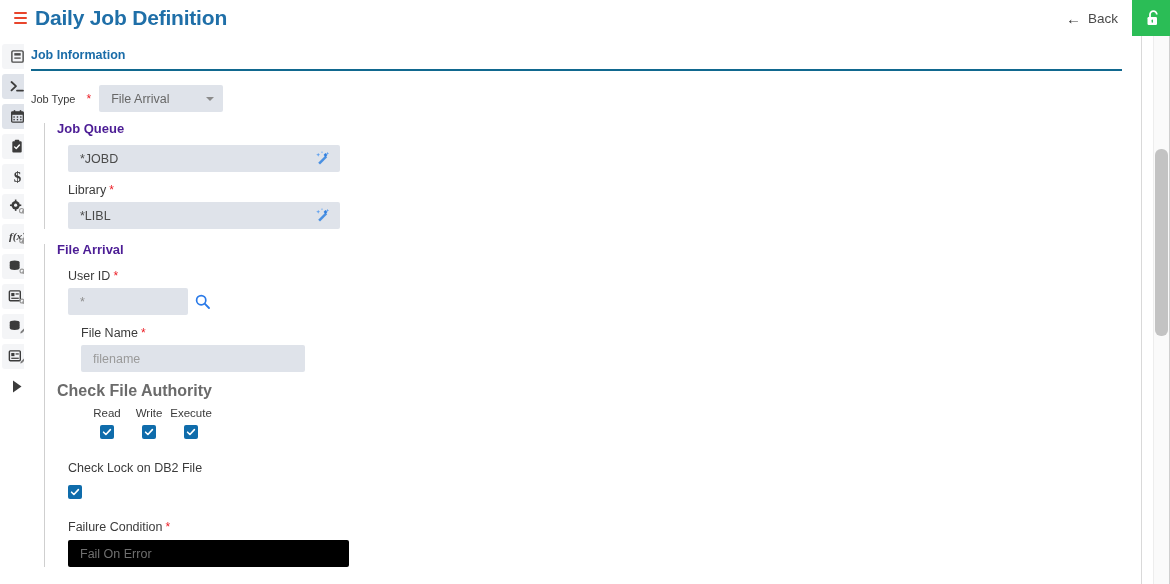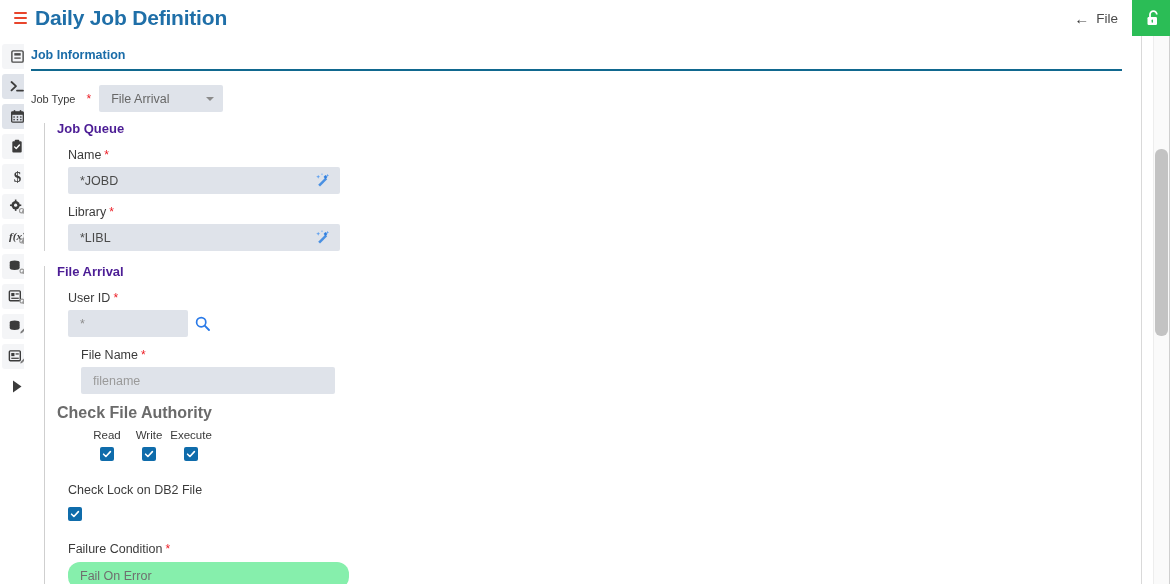--- a/index.html
+++ b/index.html
@@ -174,21 +174,21 @@
     background: #dfe3ea;
     height: 27px;
     width: 272px;
     border: none; border-radius: 2px;
     display: flex; align-items: center;
     padding: 0 30px 0 12px;
     font-size: 12.5px;
     color: #4a4a4a;
   }
   .textinput.placeholder { color: #9a9a9a; }
-  .textinput.wide { width: 254px; padding-right: 30px; }
+  .textinput.wide { width: 224px; padding-right: 30px; }
 
   .wand {
     position: absolute; right: 8px; top: 50%;
     transform: translateY(-50%);
     width: 17px; height: 17px; cursor: pointer;
   }
 
   
   .combo-row { display: flex; align-items: center; gap: 6px; }
   .combo {
@@ -223,21 +223,21 @@
     border-radius: 2px;
     display: flex; align-items: center; justify-content: center;
     cursor: pointer;
   }
   .cb svg { display: block; }
 
   .standalone-cb { margin-top: 6px; }
 
   .select-wide {
     width: 281px; height: 27px;
-    background: #86efac; border-radius: 12px;
+    background: #000000; border-radius: 2px;
     position: relative;
     display: flex; align-items: center;
     padding: 0 22px 0 12px;
     color: #6f6f6f; font-size: 12.5px;
     cursor: pointer;
   }
 
   
   .right-gutter {
     position: absolute; top: 36px; right: 0;
@@ -274,21 +274,21 @@
 <div class="topbar">
   <div class="hamburger">
     <i></i>
       <i></i>
       <i></i>
   </div>
   <div class="page-title">Daily Job Definition</div>
   <div class="topbar-right">
     <div class="back-btn">
       <span class="back-arrow">←</span>
-      <span>File</span>
+      <span>Back</span>
     </div>
     <div class="lock-btn">
       <svg width="15" height="17" viewBox="0 0 15 17">
         <path d="M4 7 V4.6 A3.4 3.4 0 0 1 10.8 4.6" fill="none" stroke="#ffffff" stroke-width="1.8"></path>
         <rect x="1.5" y="7" width="9.5" height="8" rx="1.2" fill="#ffffff"></rect>
         <rect x="5.6" y="9.5" width="1.4" height="3.2" rx="0.7" fill="#2bbd56"></rect>
       </svg>
     </div>
   </div>
 </div>
@@ -428,21 +428,20 @@
       <div class="select" style="width:124px">
         <span>File Arrival</span>
         <span class="caret"></span>
       </div>
     </div>
 
     <div class="group">
       <span class="group-title">Job Queue</span>
 
       <div class="field" style="margin-left:11px">
-        <span class="field-label"><span class="lbl">Name</span><span class="req">*</span></span>
         <div class="textinput">
           <span>*JOBD</span>
           <span class="wand">
             <svg width="17" height="17" viewBox="0 0 17 17">
               <path d="M4.2 14.2 L11.4 7 L13.2 8.8 L6 16 Z" fill="#4a90e2" transform="translate(-1,-2)"></path>
               <path d="M11.4 4.6 L13.4 6.6 L11.6 8.4 L9.6 6.4 Z" fill="#2f7fe0" transform="translate(-1,-2)"></path>
               <path d="M3.2 2.2 l.55 1.5 1.5.55 -1.5.55 -.55 1.5 -.55 -1.5 -1.5 -.55 1.5 -.55z" fill="#5b9ef0"></path>
               <path d="M12.6 1.2 l.45 1.2 1.2.45 -1.2.45 -.45 1.2 -.45 -1.2 -1.2 -.45 1.2 -.45z" fill="#5b9ef0"></path>
               <path d="M7.0 0.4 l.35.95.95.35 -.95.35 -.35.95 -.35 -.95 -.95 -.35 .95 -.35z" fill="#7db4f5"></path>
             </svg>

